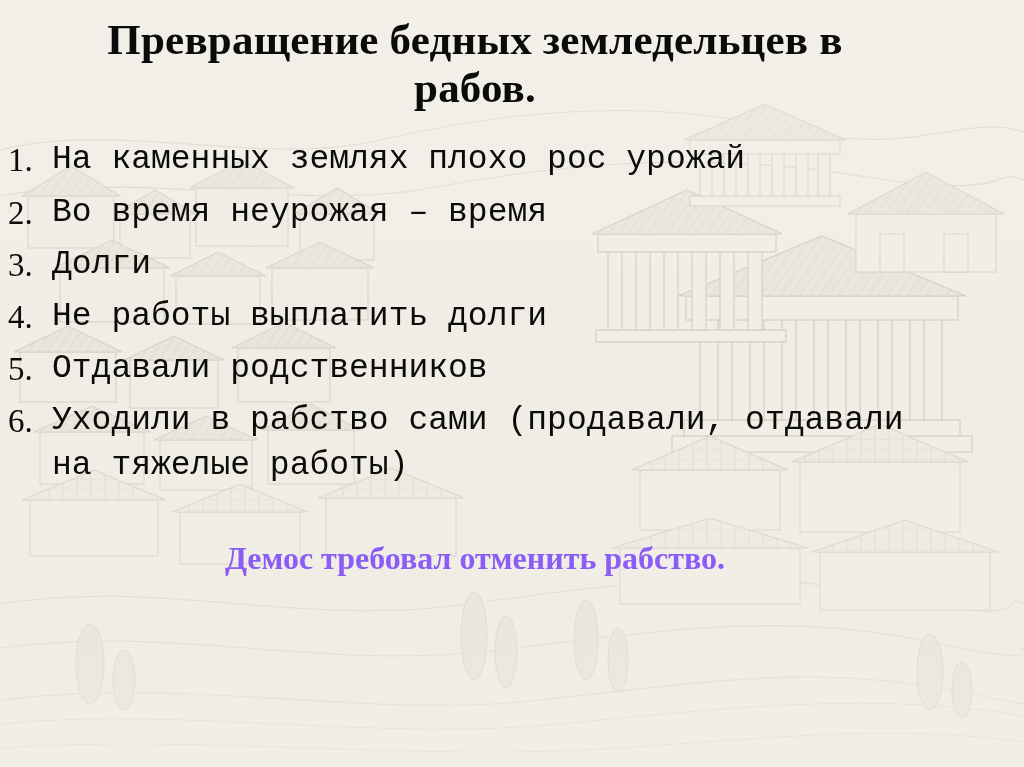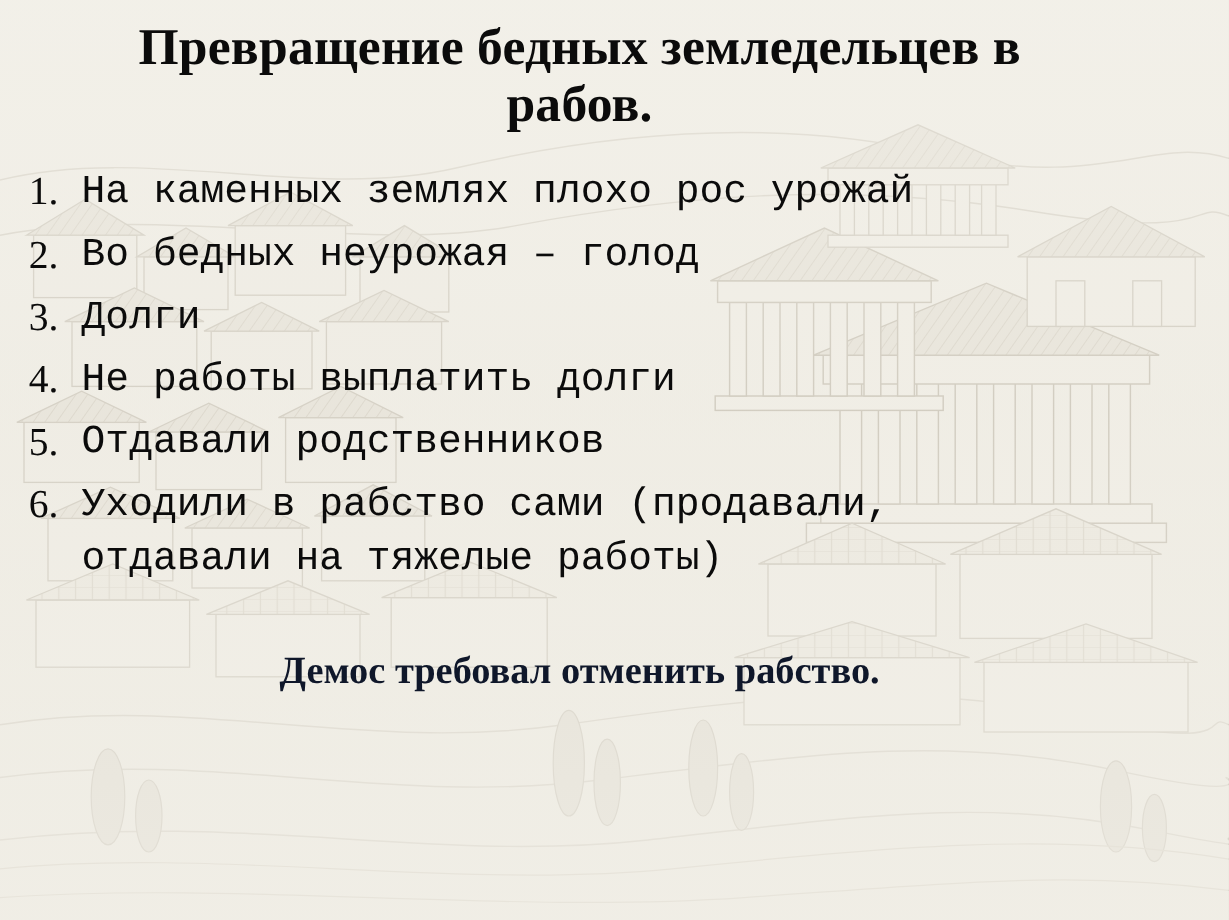--- a/index.html
+++ b/index.html
@@ -40,21 +40,21 @@
     background: linear-gradient(to bottom, rgba(243,241,234,0.78), rgba(243,241,234,0.62) 45%, rgba(243,241,234,0.80));
   }
 
   
   .content {
     position: relative;
     z-index: 5;
     width: 976px;
     height: 767px;
     box-sizing: border-box;
-    padding: 10px 28px 0 18px;
+    padding: 10px 28px 0 2px;
   }
 
   .title {
     margin: 0;
     padding: 6px 40px 0 40px;
     text-align: center;
     font-weight: bold;
     font-size: 43px;
     line-height: 1.12;
     color: #0b0b0b;
@@ -85,21 +85,21 @@
     flex: 1 1 auto;
     padding-right: 30px;
     font-family: Liberation Mono, monospace;
   }
 
   .conclusion {
     margin-top: 52px;
     text-align: center;
     font-size: 32px;
     font-weight: bold;
-    color: #0f172a;
+    color: #8b5cf6;
   }
 </style>
 </head>
 <body>
 
 <div class="slide">
 
   <div class="bg">
     <svg viewBox="0 0 1024 767" preserveAspectRatio="xMidYMid slice" aria-hidden="true">
       <defs>
@@ -252,21 +252,21 @@
 
     <h1 class="title">Превращение бедных земледельцев в рабов.</h1>
 
     <ul class="list">
       <li>
         <span class="num">1.</span>
         <span class="txt">На каменных землях плохо рос урожай</span>
       </li>
       <li>
         <span class="num">2.</span>
-        <span class="txt">Во бедных неурожая – голод</span>
+        <span class="txt">Во время неурожая – время</span>
       </li>
       <li>
         <span class="num">3.</span>
         <span class="txt">Долги</span>
       </li>
       <li>
         <span class="num">4.</span>
         <span class="txt">Не работы выплатить долги</span>
       </li>
       <li>

